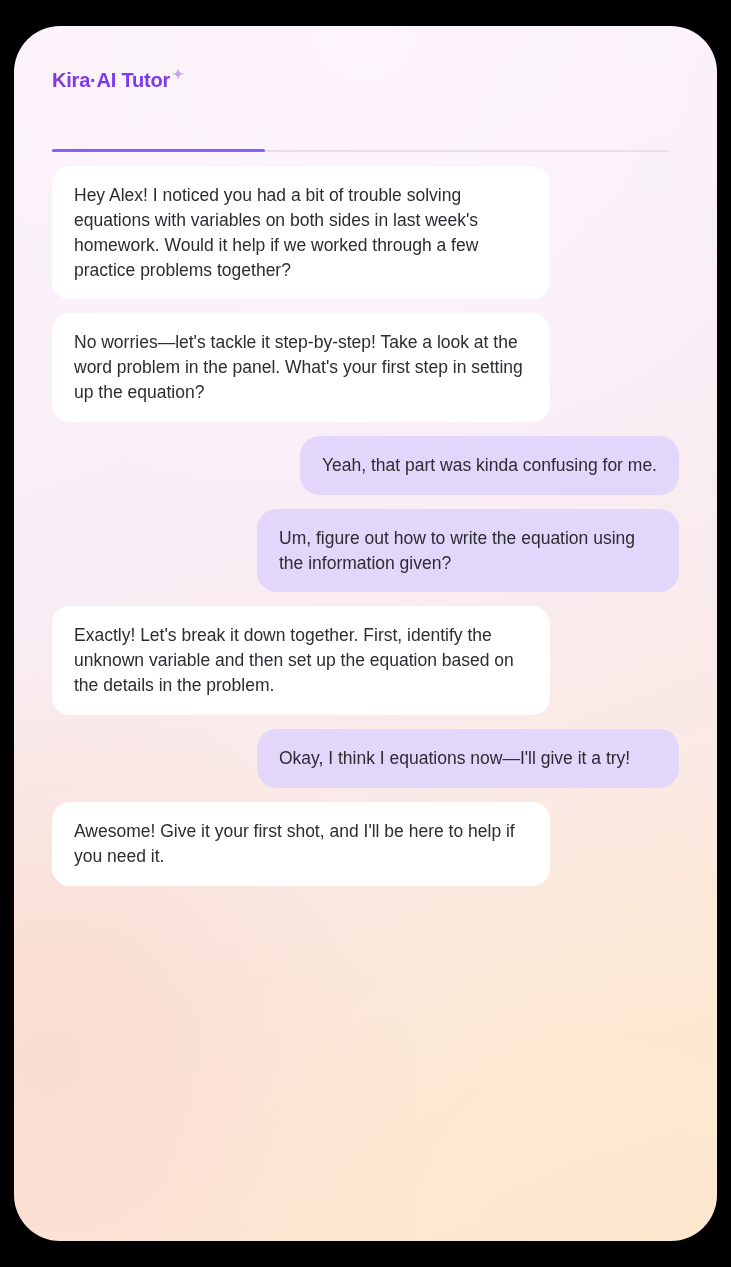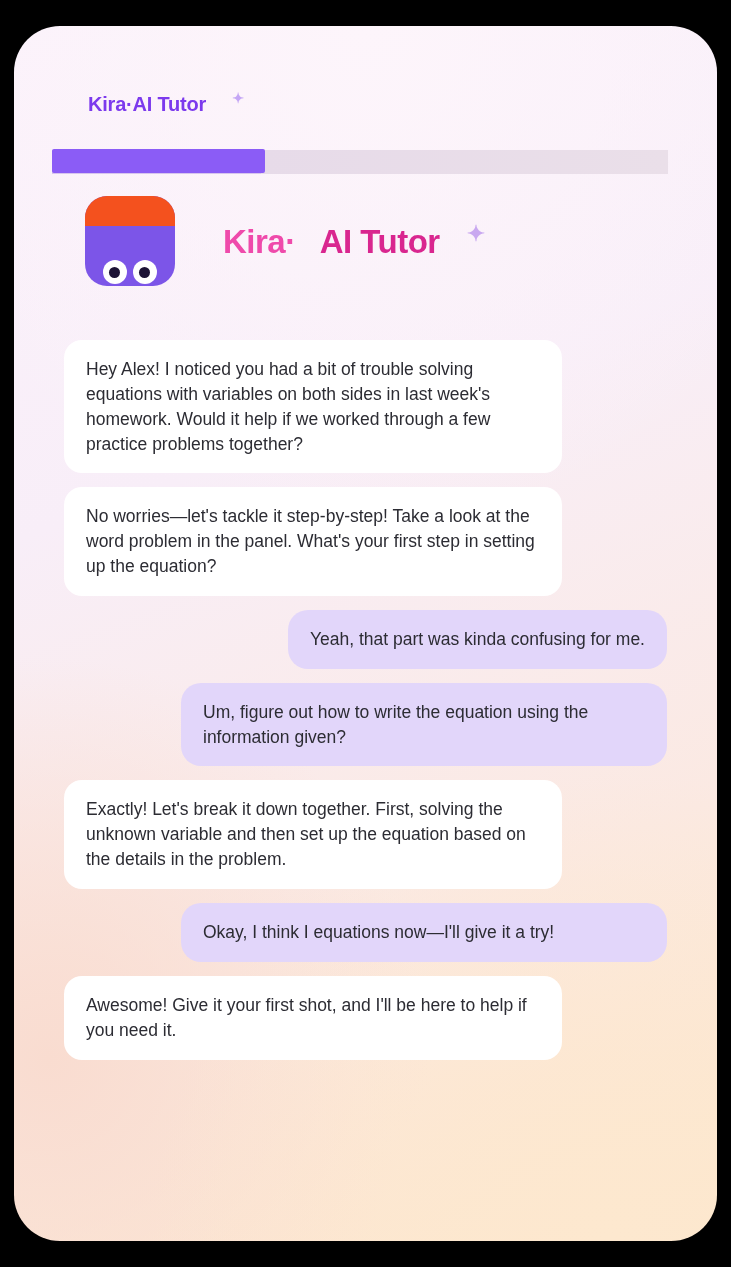--- a/index.html
+++ b/index.html
@@ -1,15 +1,15 @@
 <!DOCTYPE html>
 <html><head>
 <meta charset="utf-8">
 <style>
-  * { box-sizing: border-box; margin: 0; padding: 12px; }
+  * { box-sizing: border-box; margin: 0; padding: 0; }
   html, body {
     width: 731px;
     height: 1267px;
     background: #000000;
     font-family: "Liberation Sans", sans-serif;
     overflow: hidden;
   }
   .device {
     position: absolute;
     left: 14px;
@@ -151,53 +151,41 @@
     background: #ffffff;
     max-width: 594px;
     width: 498px;
   }
   .bubble.user {
     align-self: flex-end;
     background: #e2d6fa;
     max-width: 486px;
     border-radius: 20px;
   }
-  .bubble.w-narrow { width: 486px; }
+  .bubble.w-narrow { width: 422px; }
 </style>
 </head>
 <body>
 
 <div class="device">
   <div class="screen">
 
     <div class="header">
       <div class="header-title">
         <span>Kira·AI Tutor</span><span class="header-sparkle">✦</span>
       </div>
       <div class="header-rule"></div>
       <div class="header-rule-active"></div>
     </div>
 
-    <div class="brand-row">
-      <div class="avatar">
-        <div class="avatar-hair"></div>
-        <div class="avatar-eyes">
-          <div class="avatar-eye"></div>
-          <div class="avatar-eye"></div>
-        </div>
-      </div>
-      <div class="brand-name">
-        <span class="brand-kira">Kira·</span><span class="brand-ai">AI Tutor</span><span class="brand-sparkle">✦</span>
-      </div>
-    </div>
 
     <div class="chat">
       <div class="bubble bot">Hey Alex! I noticed you had a bit of trouble solving equations with variables on both sides in last week's homework. Would it help if we worked through a few practice problems together?</div>
       <div class="bubble bot">No worries—let's tackle it step-by-step! Take a look at the word problem in the panel. What's your first step in setting up the equation?</div>
       <div class="bubble user">Yeah, that part was kinda confusing for me.</div>
       <div class="bubble user w-narrow">Um, figure out how to write the equation using the information given?</div>
-      <div class="bubble bot">Exactly! Let's break it down together. First, solving the unknown variable and then set up the equation based on the details in the problem.</div>
+      <div class="bubble bot">Exactly! Let's break it down together. First, identify the unknown variable and then set up the equation based on the details in the problem.</div>
       <div class="bubble user w-narrow">Okay, I think I equations now—I'll give it a try!</div>
       <div class="bubble bot">Awesome! Give it your first shot, and I'll be here to help if you need it.</div>
     </div>
 
   </div>
 </div>
 
 </body></html>

